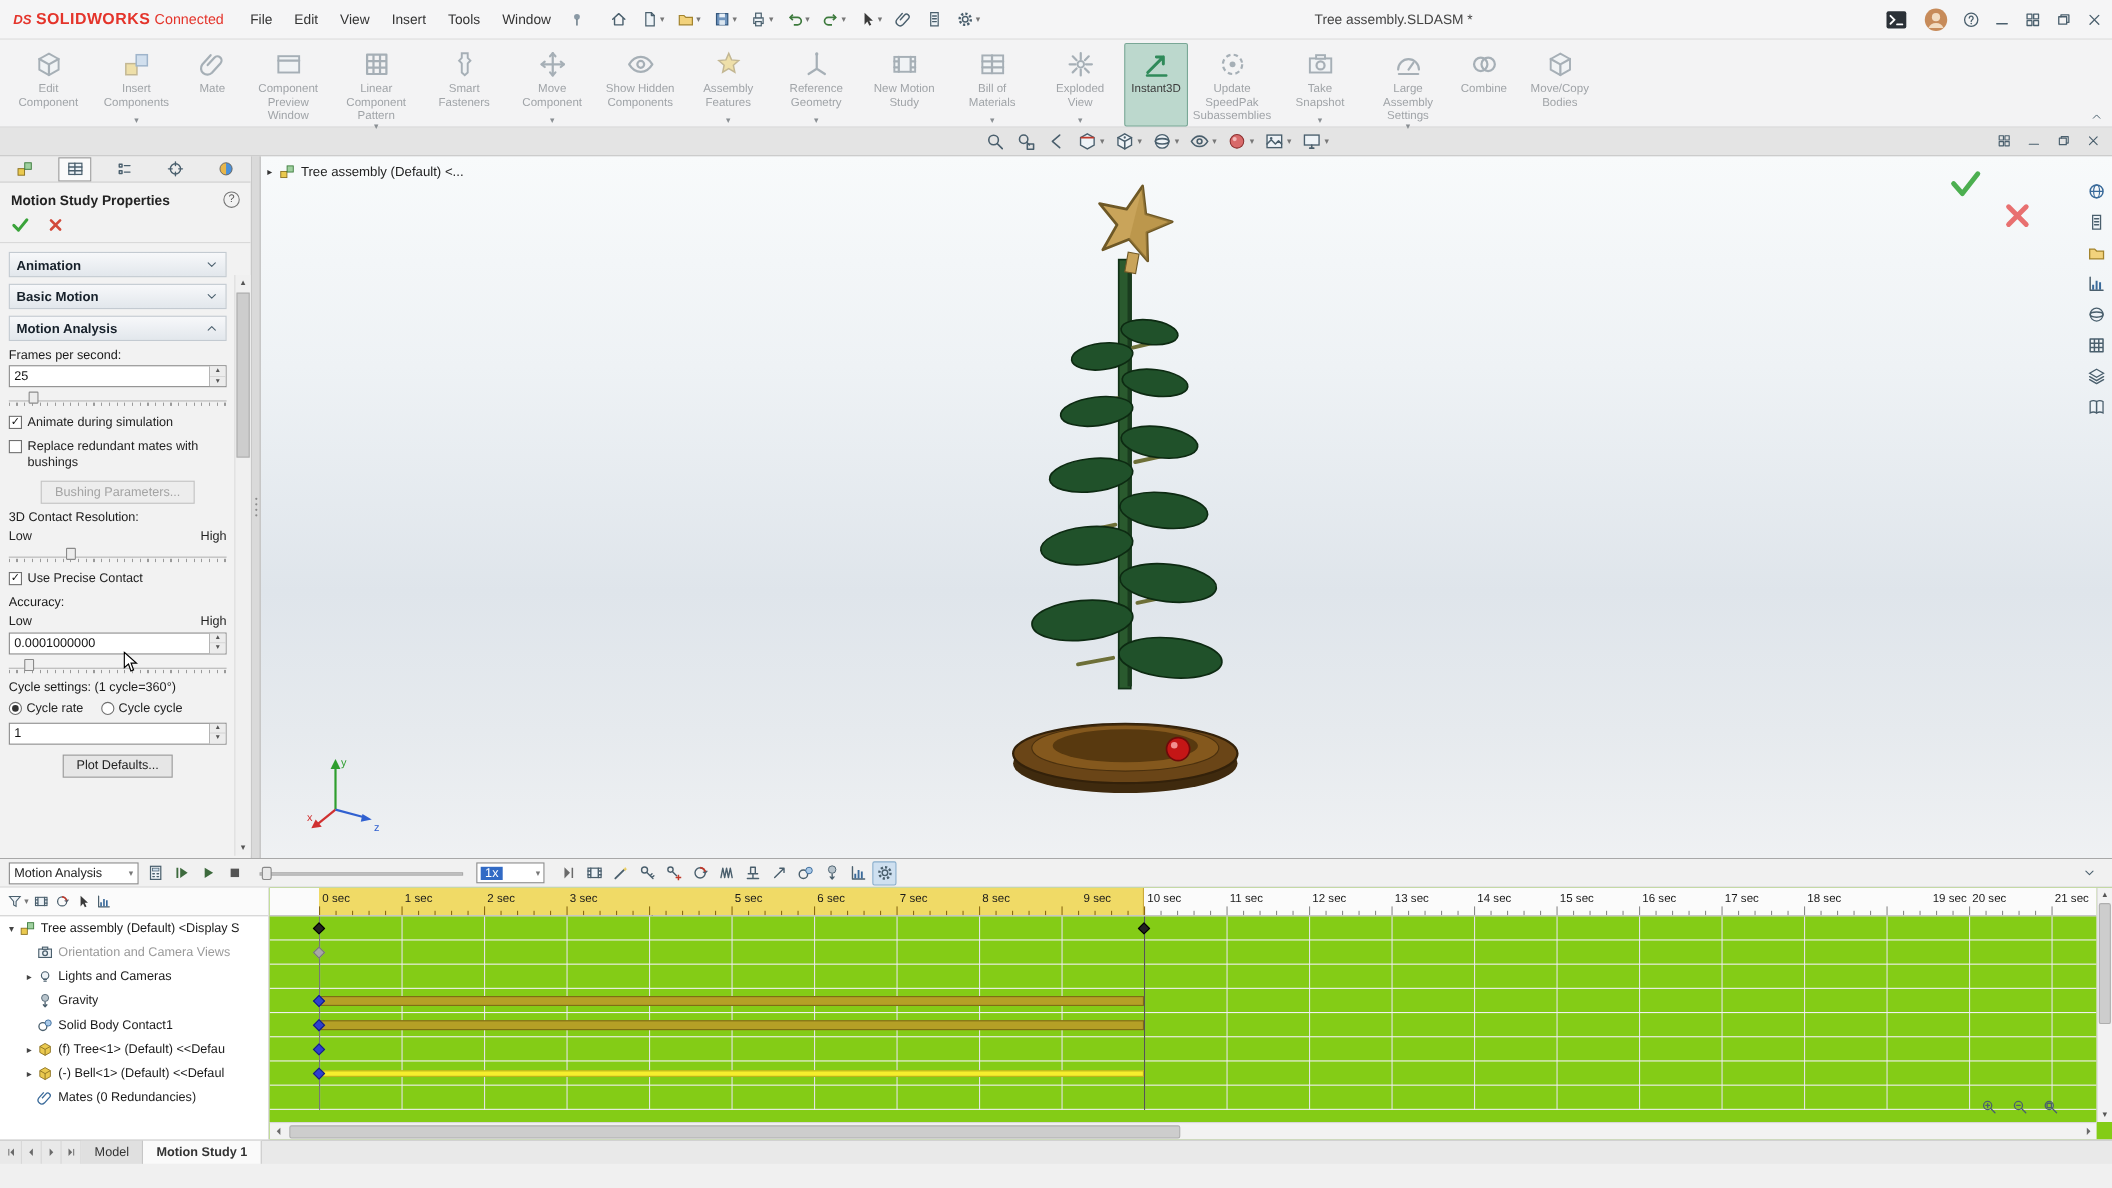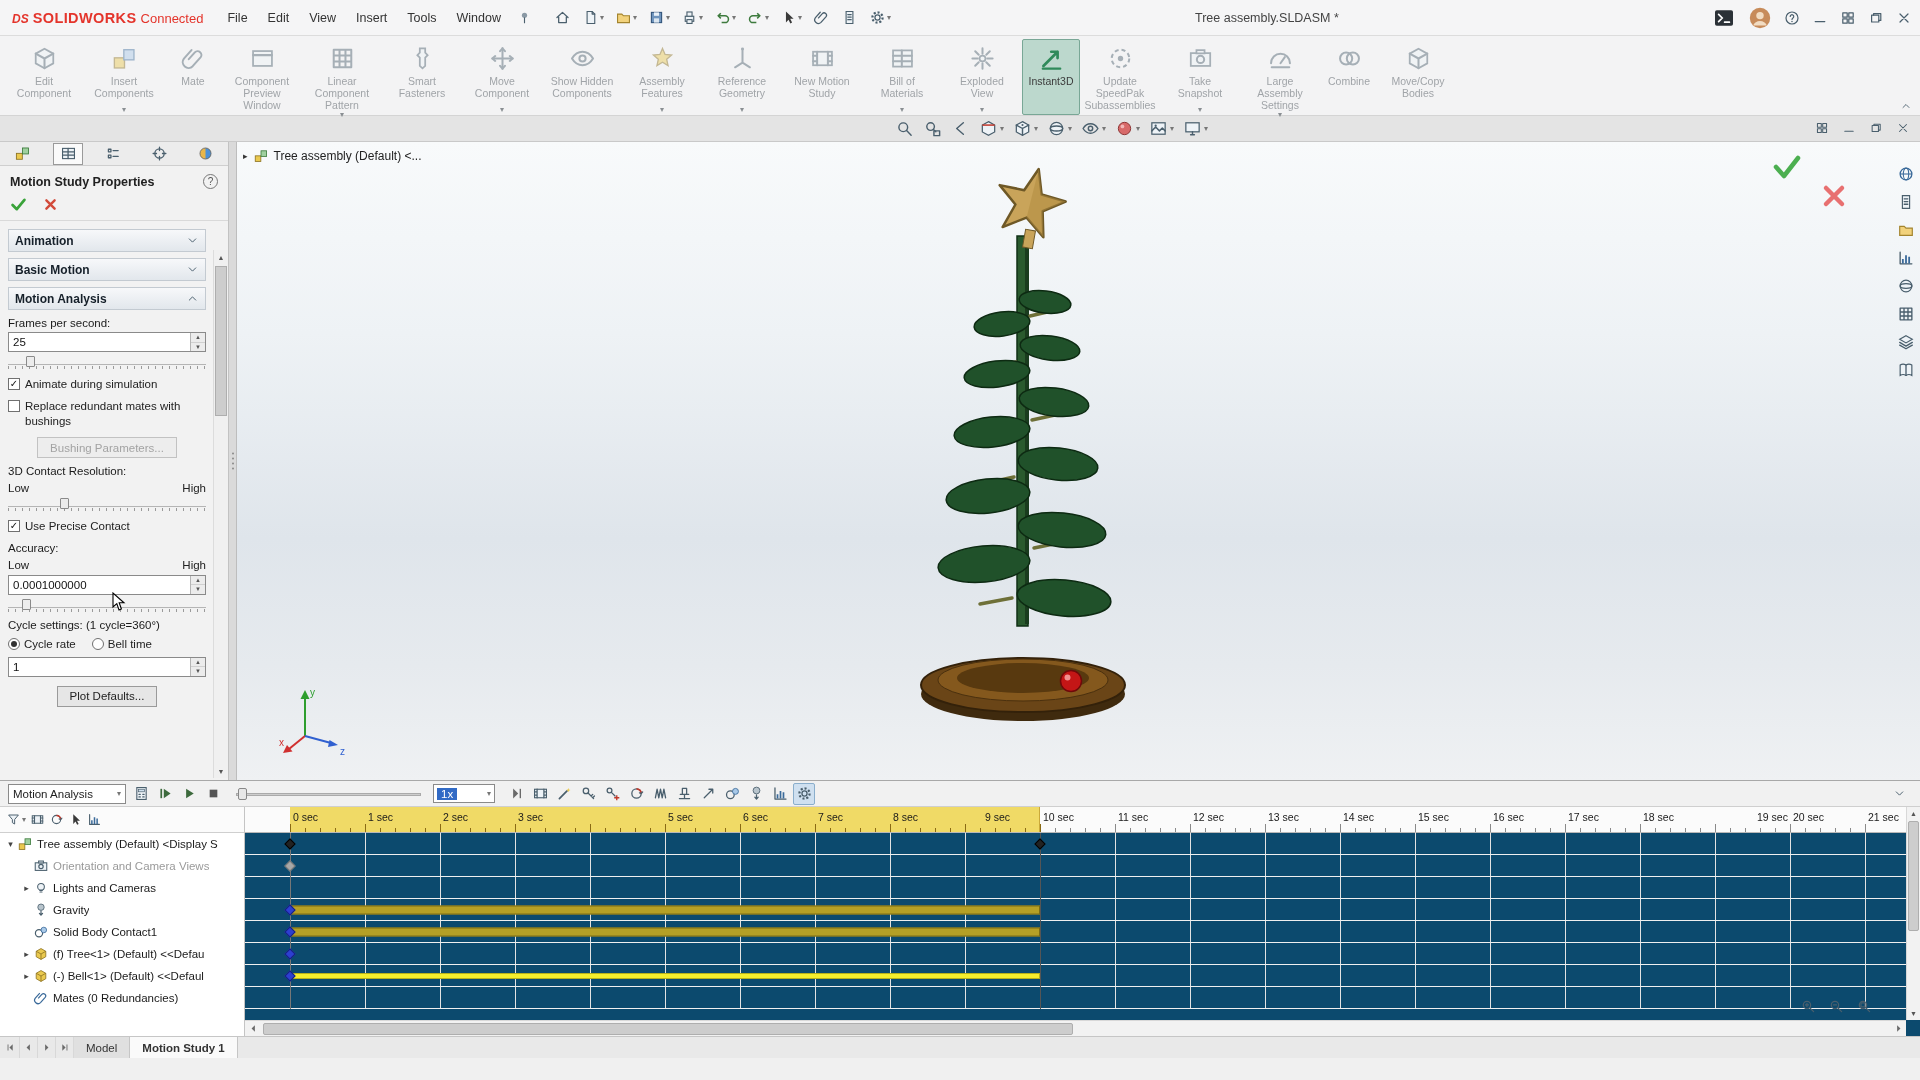--- a/index.html
+++ b/index.html
@@ -102,21 +102,21 @@
 .mm-collapse{margin-left:auto;display:flex;padding:0 6px}
 .mm-body{position:absolute;top:26px;left:0;right:0;bottom:0;display:flex}
 .mm-tree{width:245px;border-right:1px solid #c4c4c4;background:#fff;flex:none;overflow:hidden}
 .mm-filterbar{height:26px;border-bottom:1px solid #cfcfcf;display:flex;align-items:center;gap:4px;padding:0 6px;background:#fbfbfb}
 .mm-filterbar span{display:flex;align-items:center}
 .tree-row{display:flex;align-items:center;height:22px;font-size:11.5px;color:#1a1a1a;white-space:nowrap;overflow:hidden}
 .tree-row.muted .tree-lbl{color:#9a9a9a}
 .expander{width:13px;font-size:9px;color:#444;text-align:center;flex:none}
 .tree-ic{margin-right:4px;display:flex;flex:none}
 .tree-lbl{overflow:hidden}
-.mm-timeline{position:relative;flex:1;background:#0c4a6e;overflow:hidden}
+.mm-timeline{position:relative;flex:1;background:#84cc16;overflow:hidden}
 .ruler{position:absolute;top:0;left:0;right:14px;height:26px;background:#fbfbfb;border-bottom:1px solid #b8b8b8;overflow:hidden}
 .ruler-active{position:absolute;top:0;height:100%;background:#f0da66;border-right:1px solid #caa93a}
 .tick{position:absolute;bottom:0;width:1px;background:#8a8a8a}
 .tick.major{height:8px}
 .tick.minor{height:4px}
 .tick.act{background:#8a6a14}
 .tick-label{position:absolute;top:4px;font-size:10.5px;color:#1a1a1a;white-space:nowrap}
 .tl-rows{position:absolute;top:26px;left:0;right:14px;height:176px;overflow:hidden}
 .gridline{position:absolute;top:0;height:176px;width:1px;background:#e2e2e2}
 .timebar{position:absolute;top:0;height:176px;width:1px;background:#777;z-index:3}
@@ -711,21 +711,21 @@
         </div>
 
       <div class="fld-label">Cycle settings: (1 cycle=360°)</div>
       <div class="radios">
         <span class="radio">
           <span class="rdot sel"></span>
           <span>Cycle rate</span>
         </span>
         <span class="radio">
           <span class="rdot"></span>
-          <span>Bell time</span>
+          <span>Cycle cycle</span>
         </span>
       </div>
       <div class="spin">
         <input readonly="" value="1" style="">
         <div class="spin-btns">
             <span>▲</span>
             <span>▼</span>
           </div>
       </div>
       <button class="btn">Plot Defaults...</button>

